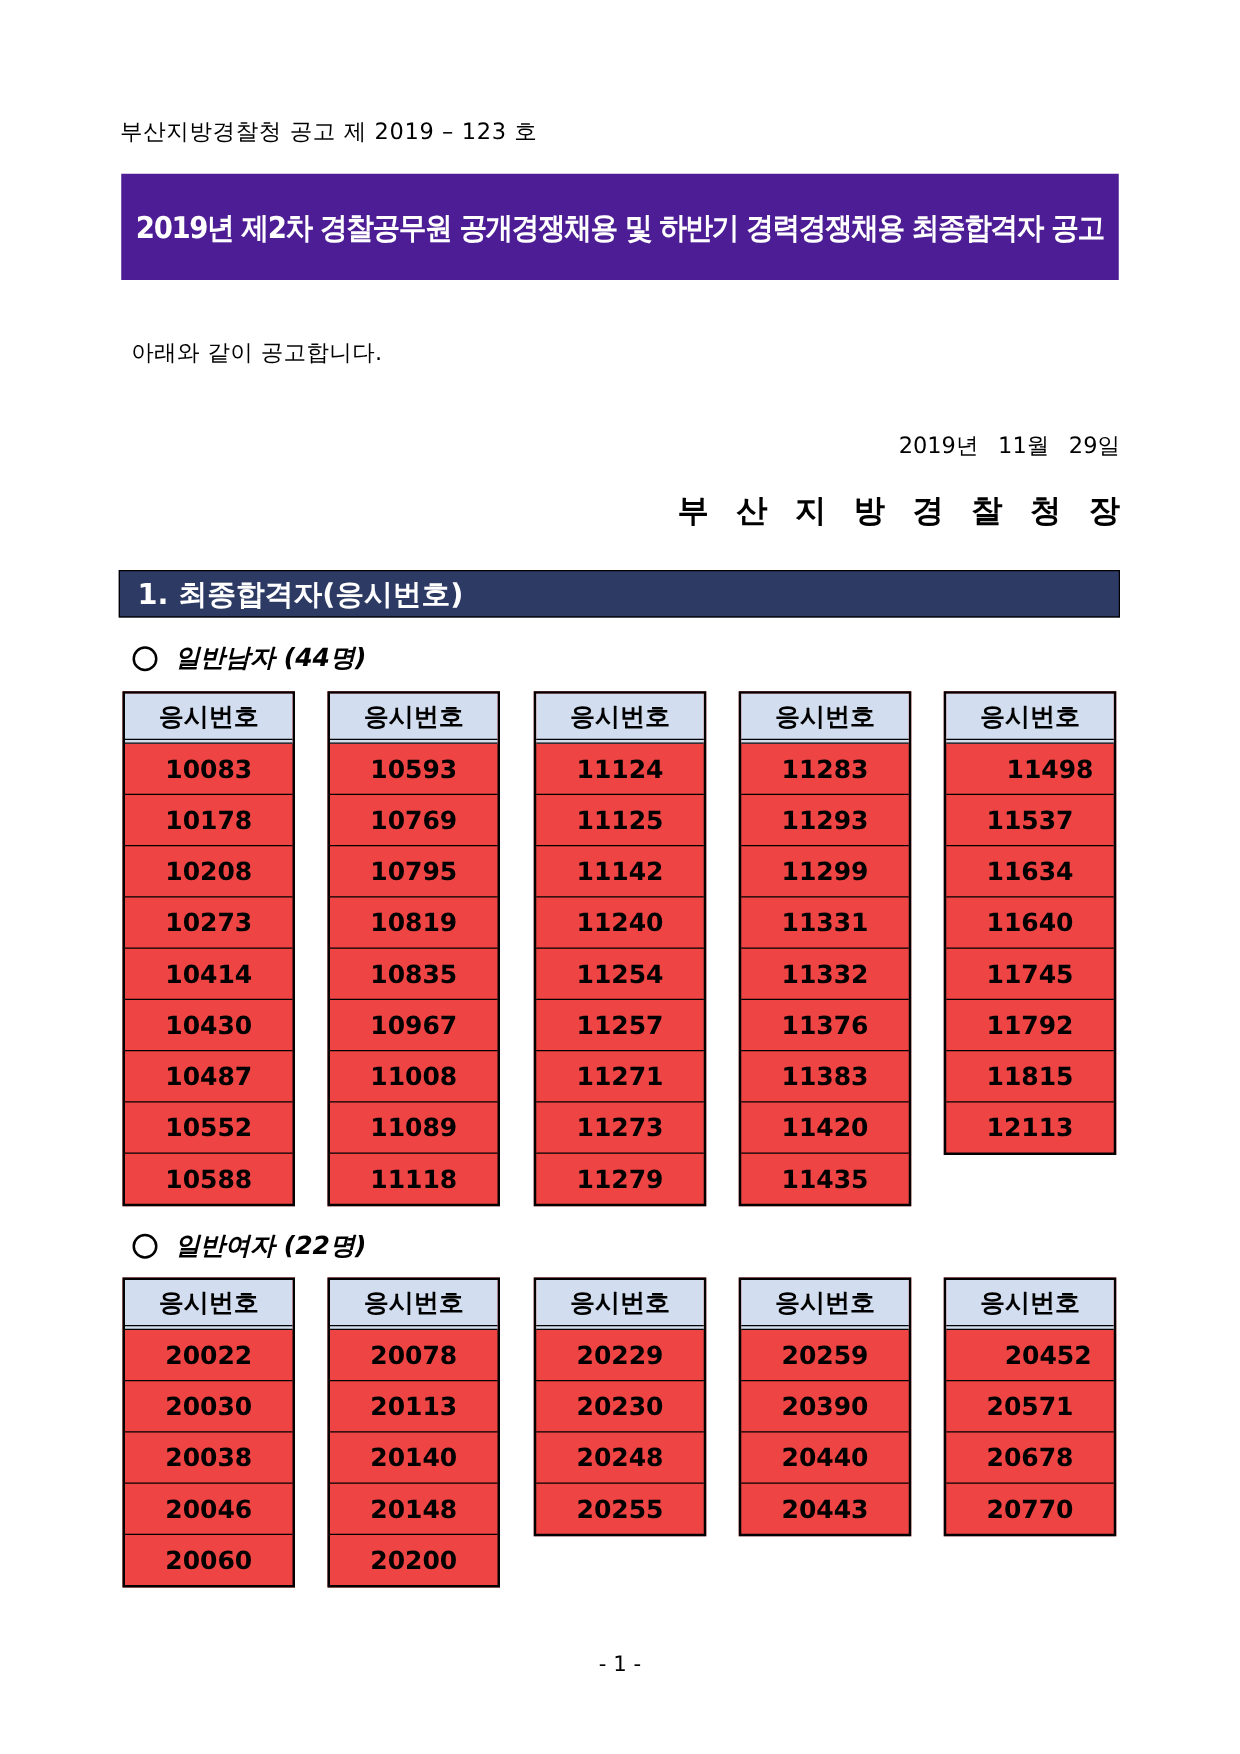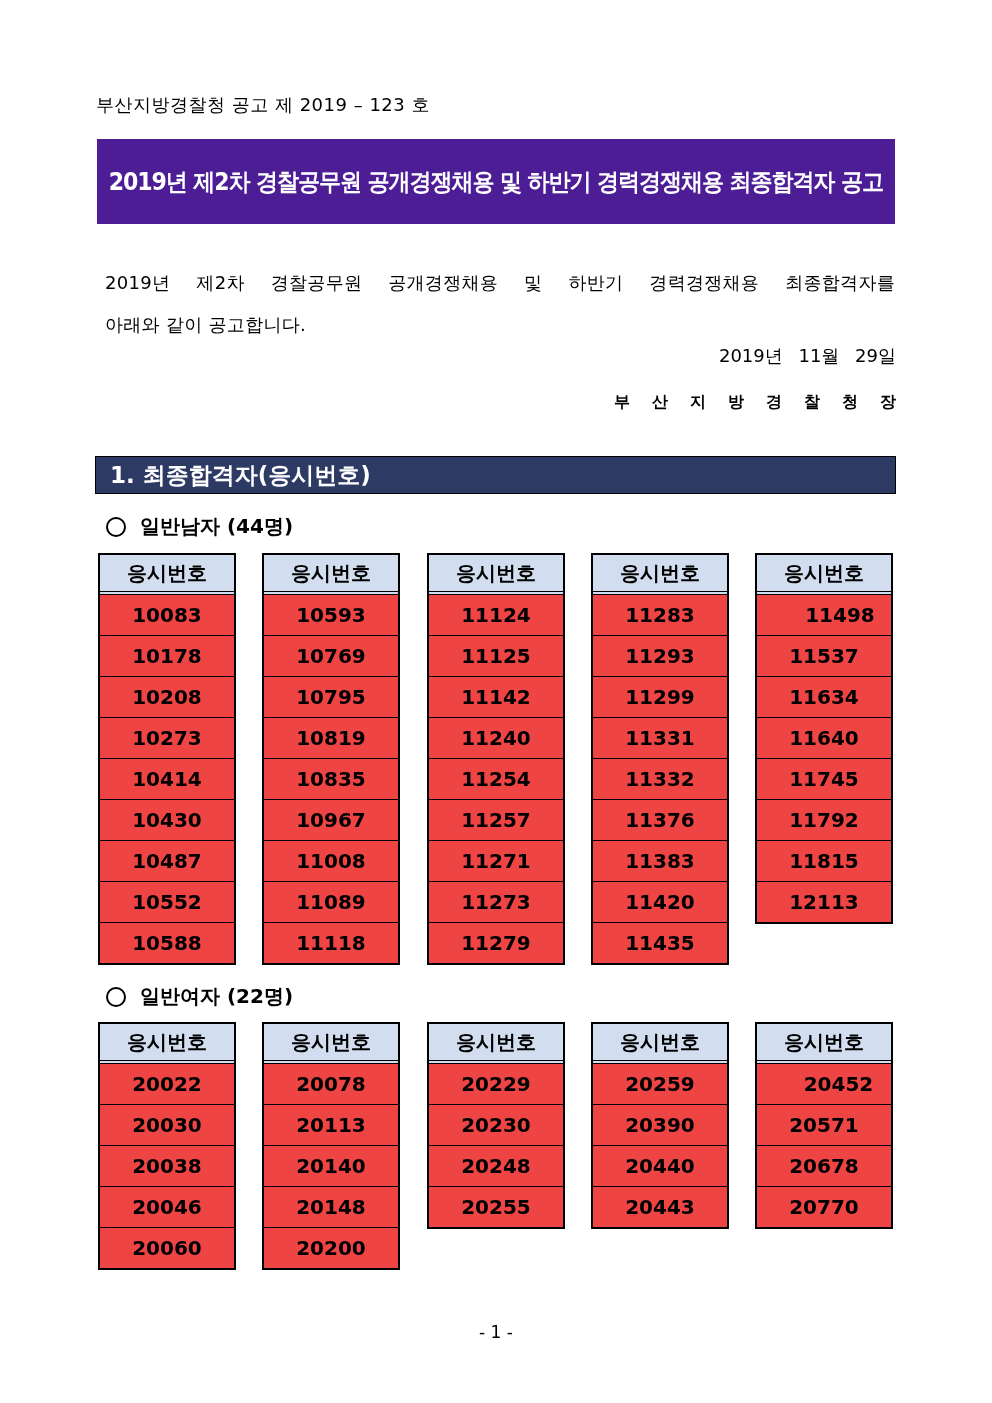--- a/index.html
+++ b/index.html
@@ -3,42 +3,41 @@
   <meta charset="utf-8">
   <style>
     html, body { margin: 0; padding: 0; background: #ffffff; }
     body { width: 992px; height: 1403px; position: relative; font-family: "DejaVu Sans", "Liberation Sans", sans-serif; color: #000; overflow: hidden; }
     .notice-no { position: absolute; left: 96px; top: 93px; font-size: 18px; letter-spacing: 0.5px; }
     .title-bar { position: absolute; left: 97px; top: 139px; width: 798px; height: 85px; background: #4c1d95; display: flex; align-items: center; justify-content: center; }
     .title-bar span { color: #ffffff; font-size: 24px; font-weight: bold; letter-spacing: -1.2px; transform: scaleX(0.92); white-space: nowrap; }
     .body-text { position: absolute; left: 105px; top: 262px; width: 790px; font-size: 18px; line-height: 42px; text-align: justify; text-align-last: left; letter-spacing: 0.3px; }
     .body-text .l1 { display: block; text-align: justify; text-align-last: justify; }
     .date { position: absolute; right: 96px; top: 344px; font-size: 18px; word-spacing: 10px; }
-    .issuer { position: absolute; right: 96px; top: 392px; font-size: 16px; font-weight: bold; letter-spacing: 22px; margin-right: -22px; }
+    .issuer { position: absolute; right: 96px; top: 392px; font-size: 25px; font-weight: bold; letter-spacing: 22px; margin-right: -22px; }
     .section-bar { position: absolute; left: 95px; top: 456px; width: 799px; height: 36px; background: #2d3a64; border: 1px solid #000; display: flex; align-items: center; }
     .section-bar span { color: #ffffff; font-size: 23px; font-weight: bold; margin-left: 14px; }
-    .group-title { position: absolute; left: 106px; font-size: 20px; font-weight: bold; display: flex; align-items: center; }
+    .group-title { position: absolute; left: 106px; font-size: 20px; font-weight: bold; display: flex; align-items: center; font-style: italic; }
     .group-title .circle { width: 16px; height: 16px; border: 2px solid #000; border-radius: 50%; margin-right: 14px; display: inline-block; }
     .tbl { position: absolute; width: 134px; border: 2px solid #000; background: #ef4444; }
     .tbl .hd { height: 36px; background: #d2deef; display: flex; align-items: center; justify-content: center; font-size: 20px; font-weight: bold; border-bottom: 4px double #000; }
     .tbl .cell { height: 40px; border-top: 1px solid #000; display: flex; align-items: center; justify-content: center; font-size: 20px; font-weight: bold; }
     .tbl .cell:first-of-type { border-top: none; }
     .page-no { position: absolute; left: 0; width: 992px; top: 1322px; text-align: center; font-size: 17px; }
   </style>
 </head>
 <body>
 
 <div class="notice-no">부산지방경찰청 공고 제 2019 – 123 호</div>
 
 <div class="title-bar">
   <span>2019년 제2차 경찰공무원 공개경쟁채용 및 하반기 경력경쟁채용 최종합격자 공고</span>
 </div>
 
 <div class="body-text">
-  <span class="l1">2019년 제2차 경찰공무원 공개경쟁채용 및 하반기 경력경쟁채용 최종합격자를</span>
   <span>아래와 같이 공고합니다.</span>
 </div>
 
 <div class="date">2019년 11월 29일</div>
 
 <div class="issuer">부산지방경찰청장</div>
 
 <div class="section-bar">
   <span>1. 최종합격자(응시번호)</span>
 </div>

